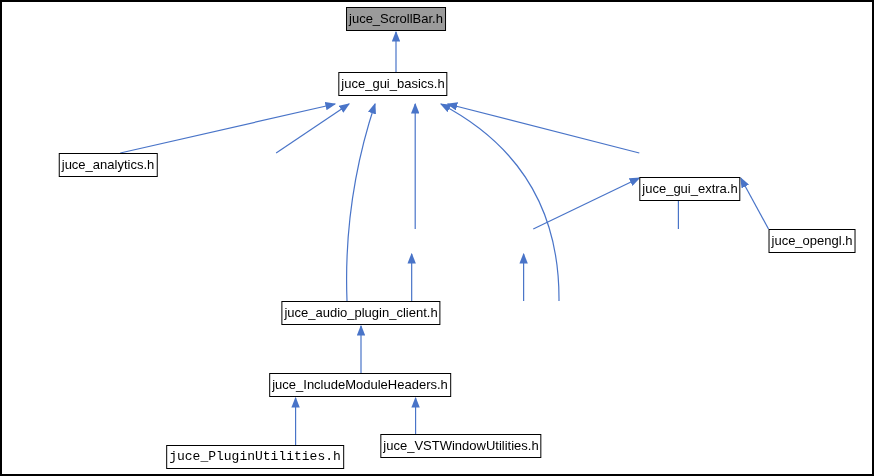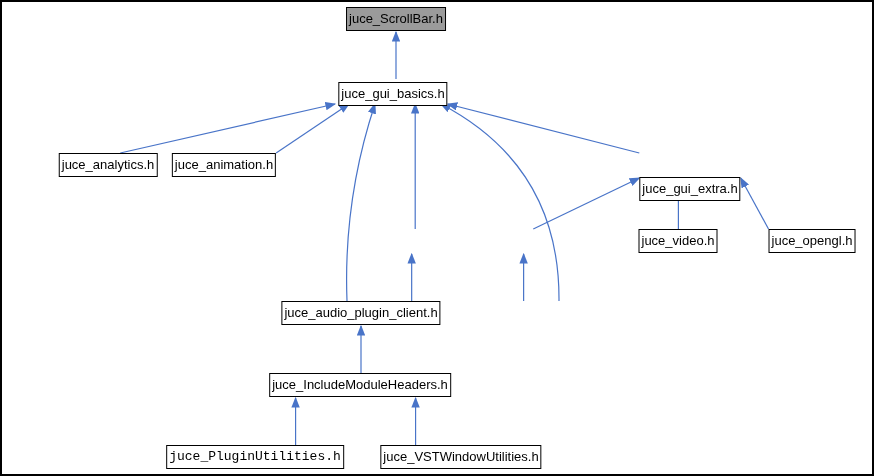--- a/index.html
+++ b/index.html
@@ -57,23 +57,21 @@
       <path d="M676.3984375,227 L676.3984375,176" fill="none" stroke="#4974c8" stroke-width="1.2" marker-end="url(#arrow)"></path>
       <path d="M766.515625,227 L738.703125,176" fill="none" stroke="#4974c8" stroke-width="1.2" marker-end="url(#arrow)"></path>
       <path d="M409.671875,299 L409.671875,252" fill="none" stroke="#4974c8" stroke-width="1.2" marker-end="url(#arrow)"></path>
       <path d="M521.6171875,299 L521.6171875,252" fill="none" stroke="#4974c8" stroke-width="1.2" marker-end="url(#arrow)"></path>
       <path d="M359,371 L359,324" fill="none" stroke="#4974c8" stroke-width="1.2" marker-end="url(#arrow)"></path>
       <path d="M293.58203125,443 L293.58203125,396" fill="none" stroke="#4974c8" stroke-width="1.2" marker-end="url(#arrow)"></path>
       <path d="M413.5703125,443 L413.5703125,396" fill="none" stroke="#4974c8" stroke-width="1.2" marker-end="url(#arrow)"></path>
     </svg>
 
   <div class="node current" style="left:394px;top:5px;">juce_ScrollBar.h</div>
-  <div class="node" style="left:391px;top:80px;">juce_gui_basics.h</div>
+  <div class="node" style="left:391px;top:70px;">juce_gui_basics.h</div>
   <div class="node" style="left:69px;top:151px;margin-left:37px;">juce_analytics.h</div>
-  <div class="node" style="left:222px;top:151px;">juce_animation.h</div>
   <div class="node" style="left:688px;top:151px;margin-top:24px;">juce_gui_extra.h</div>
-  <div class="node" style="left:676px;top:227px;">juce_video.h</div>
   <div class="node" style="left:810px;top:227px;">juce_opengl.h</div>
   <div class="node" style="left:359px;top:299px;text-align:center;">juce_audio_plugin_client.h</div>
   <div class="node" style="left:358px;top:371px;">juce_IncludeModuleHeaders.h</div>
   <div class="node" style="left:253px;top:443px;font-family:Liberation Mono, monospace;">juce_PluginUtilities.h</div>
-  <div class="node" style="left:459px;top:443px;">juce_VSTWindowUtilities.h</div>
+  <div class="node" style="left:459px;top:432px;">juce_VSTWindowUtilities.h</div>
 </div>
 
 </body></html>

